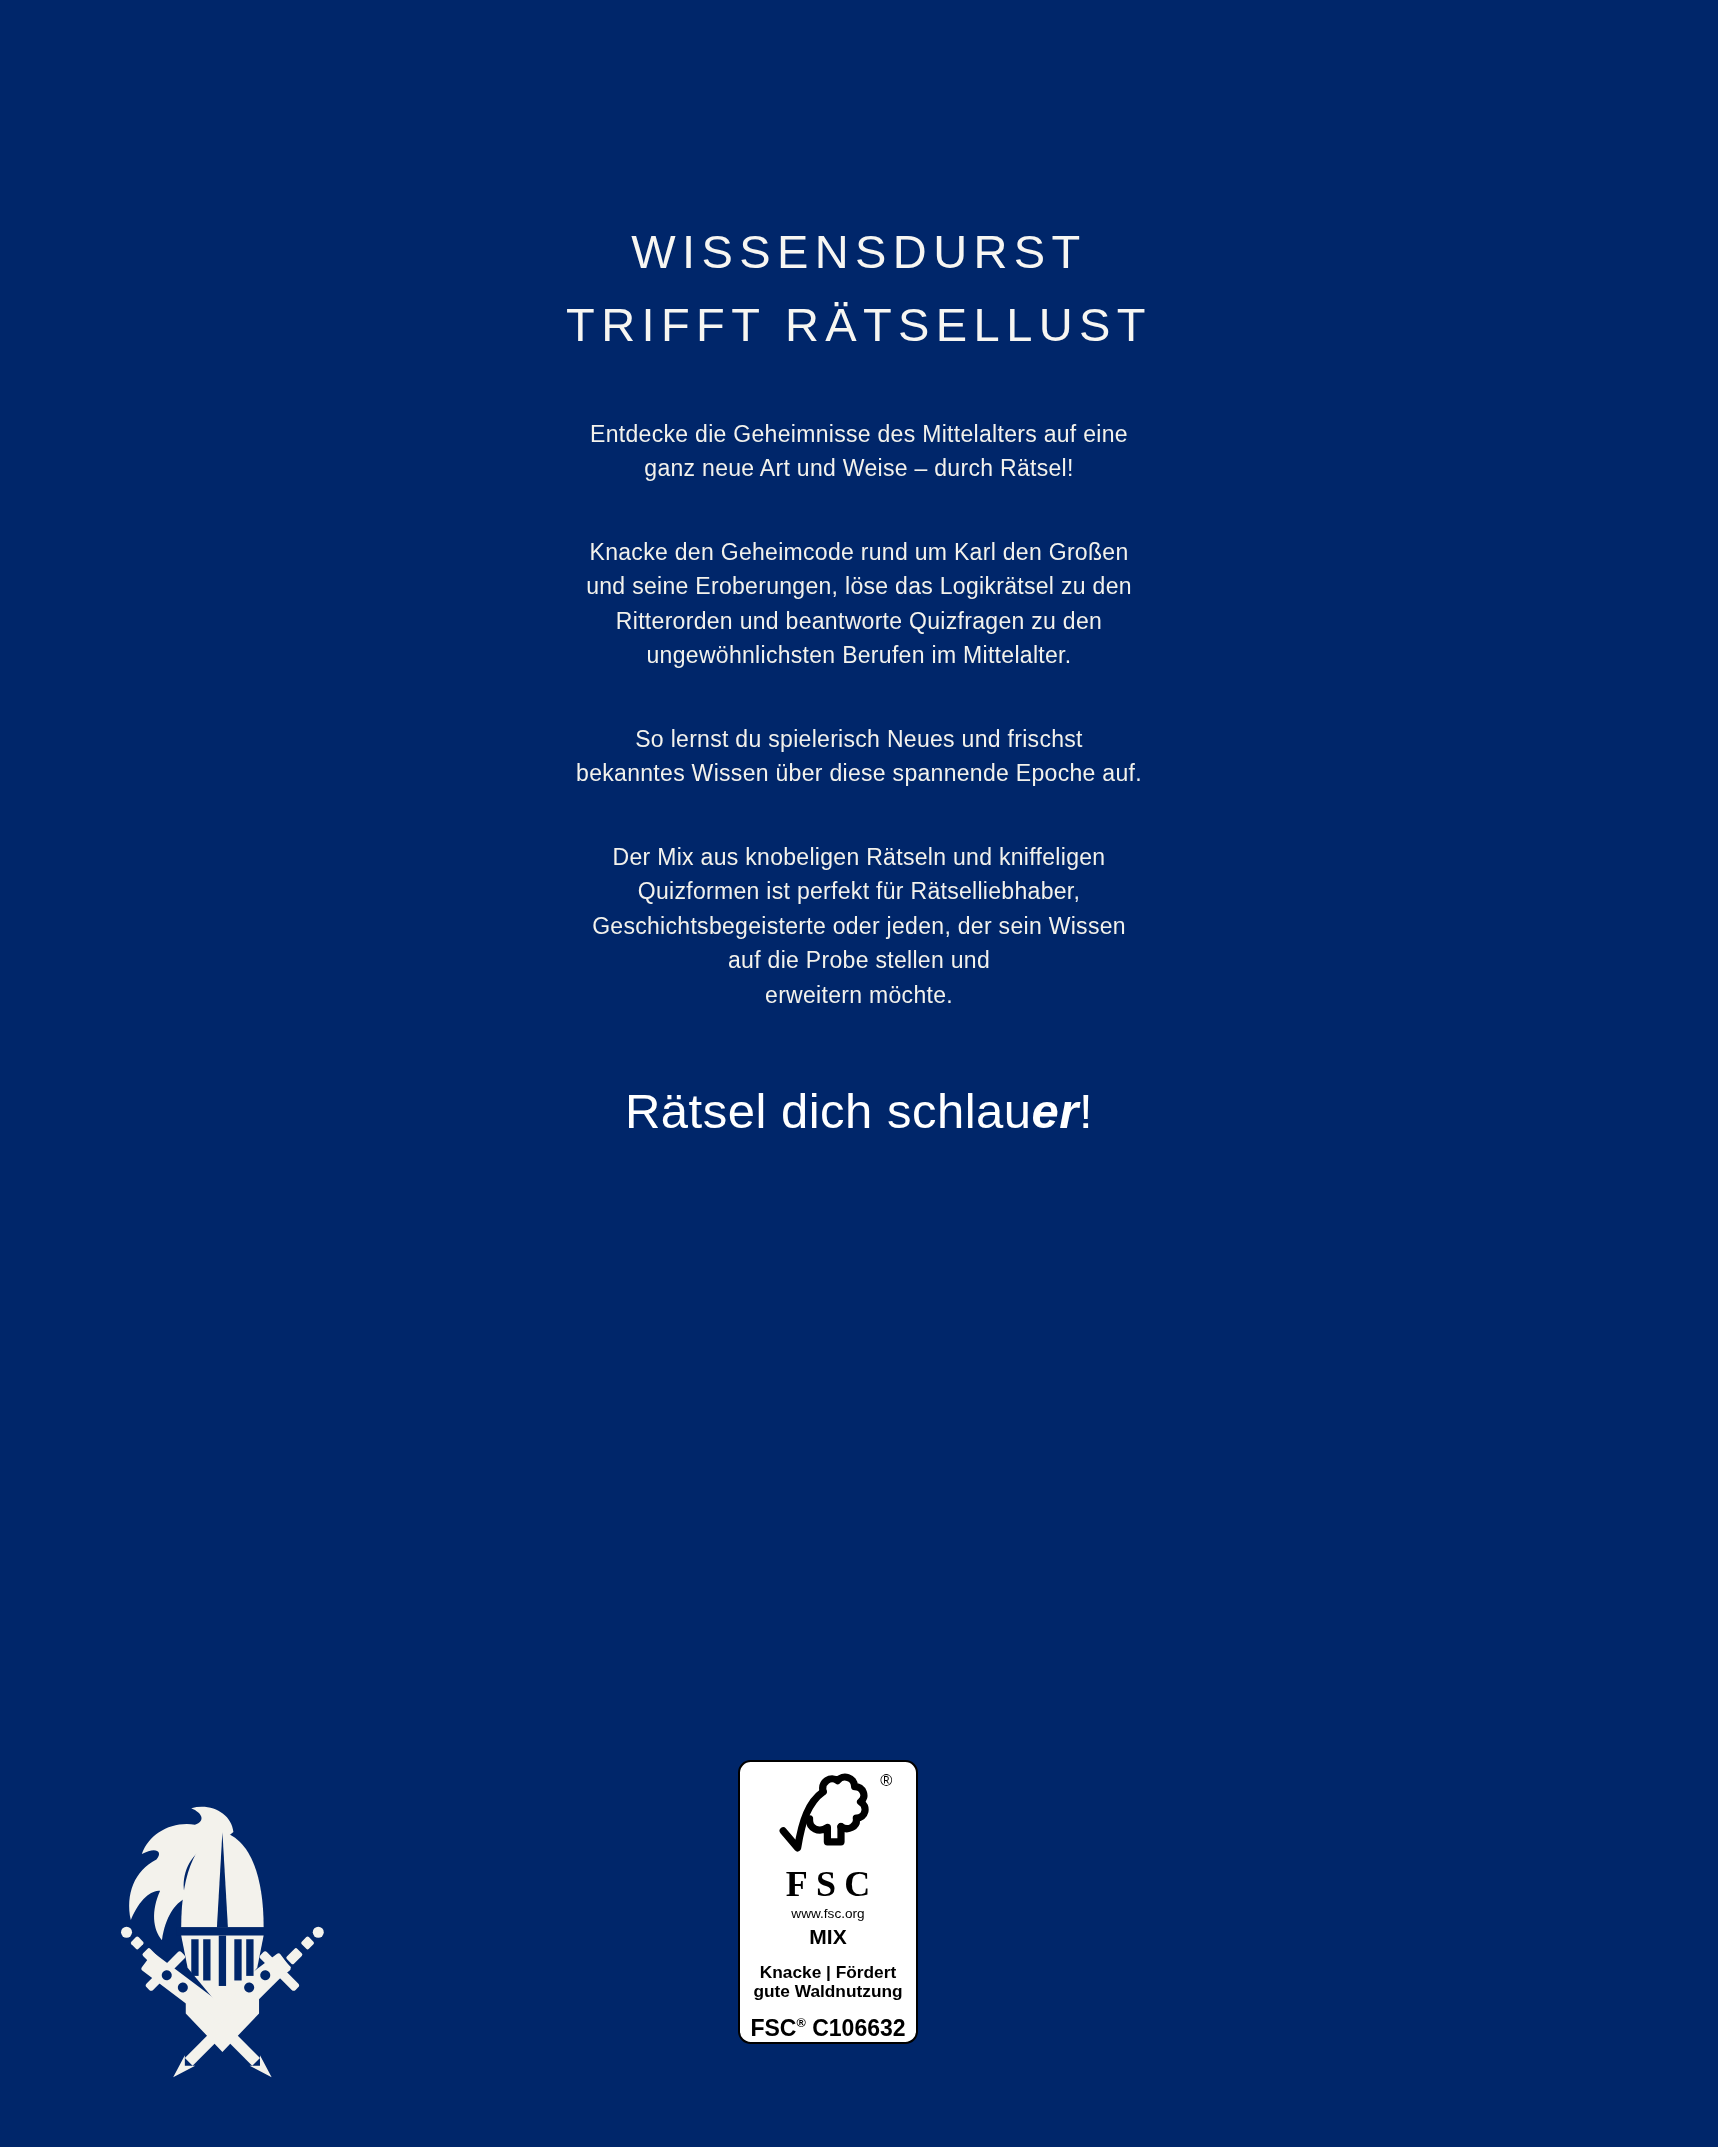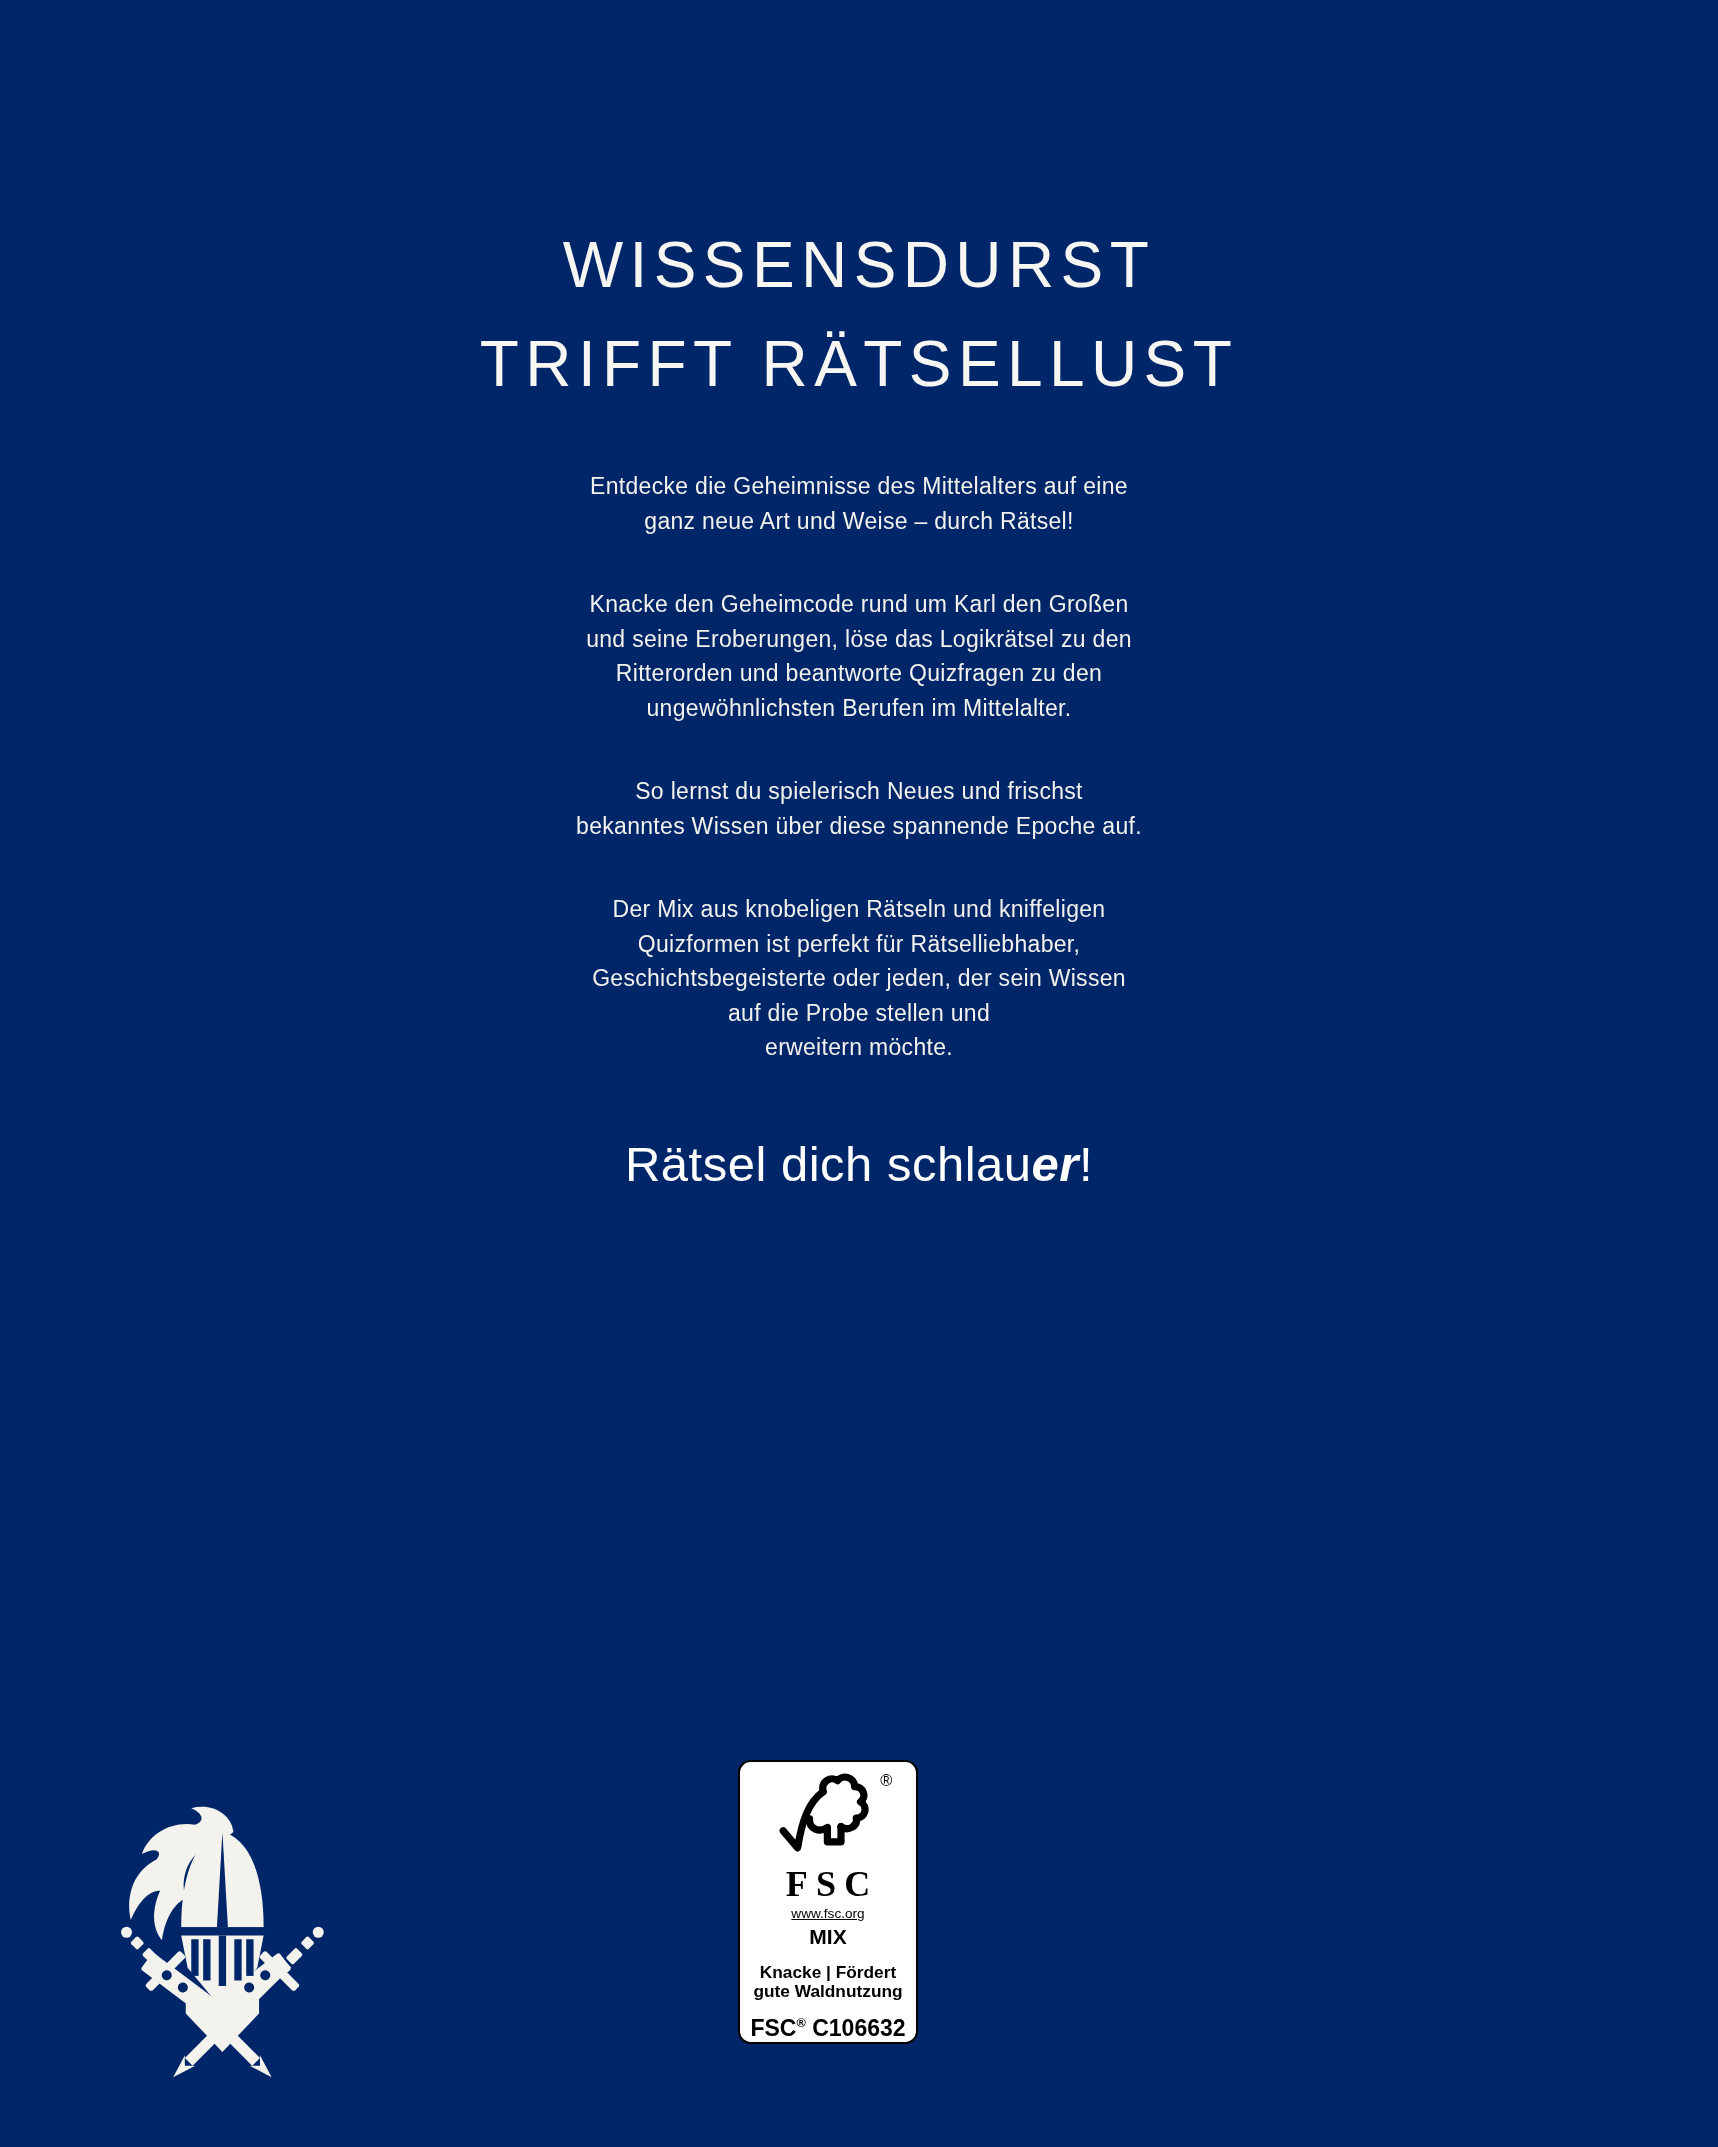--- a/index.html
+++ b/index.html
@@ -20,21 +20,21 @@
     font-family:"Liberation Sans", sans-serif;
     color:var(--ink);
   }
   
   .copy{
     position:absolute;inset:0;
     text-align:center;
   }
   .title{
     margin-top:216px;
-    font-size:64px;
+    font-size:47px;
     font-weight:300;
     letter-spacing:6.4px;
     line-height:1.55;
     color:#f7f6f2;
     white-space:pre-line;
   }
   .paragraphs{margin-top:55px;}
   .body-paragraph{
     max-width:1136px;
     margin:16px auto 49px auto;
@@ -95,21 +95,21 @@
   .fsc-tree path{fill:none;stroke:var(--fsc-ink);stroke-width:8.5;stroke-linecap:round;stroke-linejoin:round;}
   .fsc-reg{
     position:absolute;top:0;right:23.6px;
     font-size:16.4px;font-weight:400;
   }
   .fsc-brand{
     font-family:"Liberation Serif", serif;
     font-size:36px;font-weight:700;letter-spacing:8.2px;
     margin-top:5.5px;text-indent:8.2px;
   }
-  .fsc-url{font-size:13.6px;margin-top:0.9px;text-decoration:underline;}
+  .fsc-url{font-size:13.6px;margin-top:0.9px;}
   .fsc-grade{font-size:21px;font-weight:700;margin-top:4px;}
   .fsc-desc{
     font-size:17.3px;font-weight:700;line-height:1.15;
     margin-top:13.6px;white-space:pre-line;
   }
   .fsc-license{font-size:23px;font-weight:700;margin-top:12.7px;}
   .fsc-license sup{font-size:12.7px;}
 </style>
 </head>
 <body>

